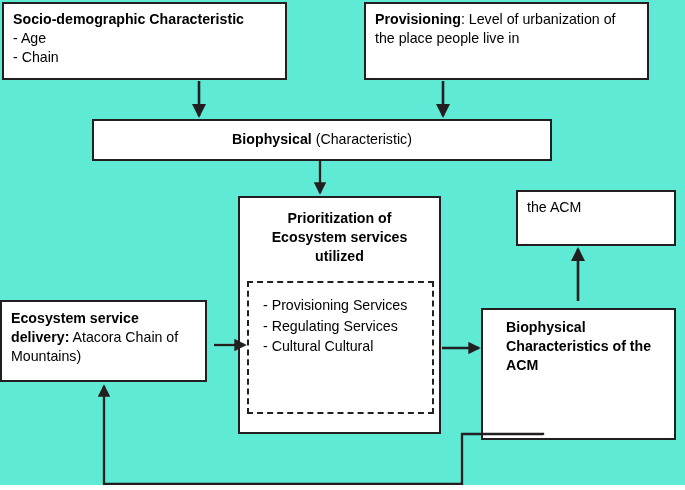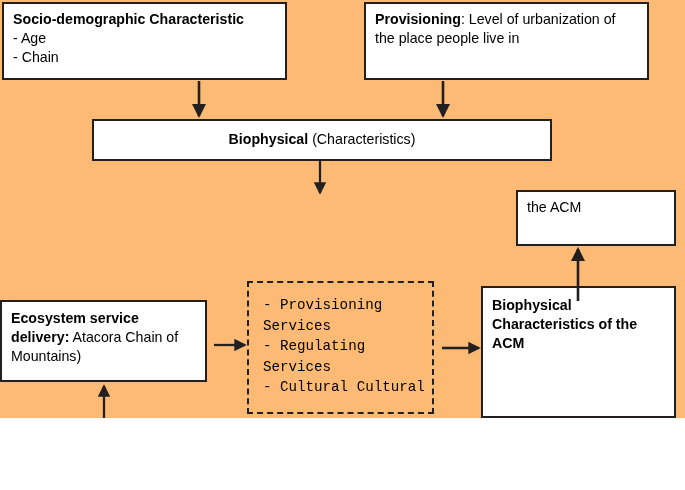--- a/index.html
+++ b/index.html
@@ -7,22 +7,22 @@
     margin: 0;
     padding: 0;
     background: #ffffff;
   }
   body {
     font-family: "Liberation Sans", sans-serif;
   }
   #canvas {
     position: relative;
     width: 685px;
-    height: 418px;
-    background: #fdba74;
+    height: 485px;
+    background: #5eead4;
     overflow: hidden;
   }
   .box {
     position: absolute;
     box-sizing: border-box;
     border: 2px solid #231f20;
     background: #ffffff;
     color: #000000;
     font-size: 14.2px;
     line-height: 1.34;
@@ -38,21 +38,20 @@
     font-weight: bold;
   }
   .dashedbox {
     position: absolute;
     box-sizing: border-box;
     border: 2px dashed #231f20;
     background: transparent;
     z-index: 4;
     font-size: 14.2px;
     line-height: 1.45;
-    font-family: Liberation Mono, monospace;
   }
   .dashedbox .pad {
     padding: 12px 0 0 14px;
   }
   #arrow-layer {
     position: absolute;
     left: 0;
     top: 0;
     width: 685px;
     height: 490px;
@@ -77,24 +76,31 @@
   </div>
 
   <div class="box" style="left:364px; top:2px; width:285px; height:78px;">
     <div class="pad">
       <span class="b">Provisioning</span><span>: Level of urbanization of the place people live in</span>
     </div>
   </div>
 
   <div class="box centered" style="left:92px; top:119px; width:460px; height:42px; display:flex; align-items:center; justify-content:center;">
     <div class="pad" style="padding:0;">
-      <span class="b">Biophysical</span><span> (Characteristics)</span>
+      <span class="b">Biophysical</span><span> (Characteristic)</span>
     </div>
   </div>
 
+  <div class="box centered" style="left:238px; top:196px; width:203px; height:238px;">
+    <div class="pad" style="padding:11px 6px 0 6px;">
+      <span class="b title-line">Prioritization of</span>
+      <span class="b title-line">Ecosystem services</span>
+      <span class="b title-line">utilized</span>
+    </div>
+  </div>
 
   <div class="dashedbox" style="left:247px; top:281px; width:187px; height:133px;">
     <div class="pad">
       <span class="title-line">- Provisioning Services</span>
       <span class="title-line">- Regulating Services</span>
       <span class="title-line">- Cultural Cultural</span>
     </div>
   </div>
 
   <div class="box" style="left:516px; top:190px; width:160px; height:56px;">
@@ -102,21 +108,21 @@
       <span class="title-line">the ACM</span>
     </div>
   </div>
 
   <div class="box" style="left:0; top:300px; width:207px; height:82px;">
     <div class="pad" style="padding:7px 9px 0 9px;">
       <span class="b">Ecosystem service delivery:</span><span> Atacora Chain of Mountains)</span>
     </div>
   </div>
 
-  <div class="box" style="left:481px; top:286px; width:195px; height:132px;">
+  <div class="box" style="left:481px; top:308px; width:195px; height:132px;padding-left:14px;">
     <div class="pad" style="padding:8px 9px 0 9px;">
       <span class="b">Biophysical Characteristics of the ACM</span>
     </div>
   </div>
 
   <svg id="arrow-layer" viewBox="0 0 685 490">
     <defs>
       <marker id="ah" viewBox="0 0 10 10" refX="8.6" refY="5" markerWidth="5.4" markerHeight="5.4" orient="auto-start-reverse">
         <path d="M 0 0 L 10 5 L 0 10 z" fill="#231f20"></path>
       </marker>

